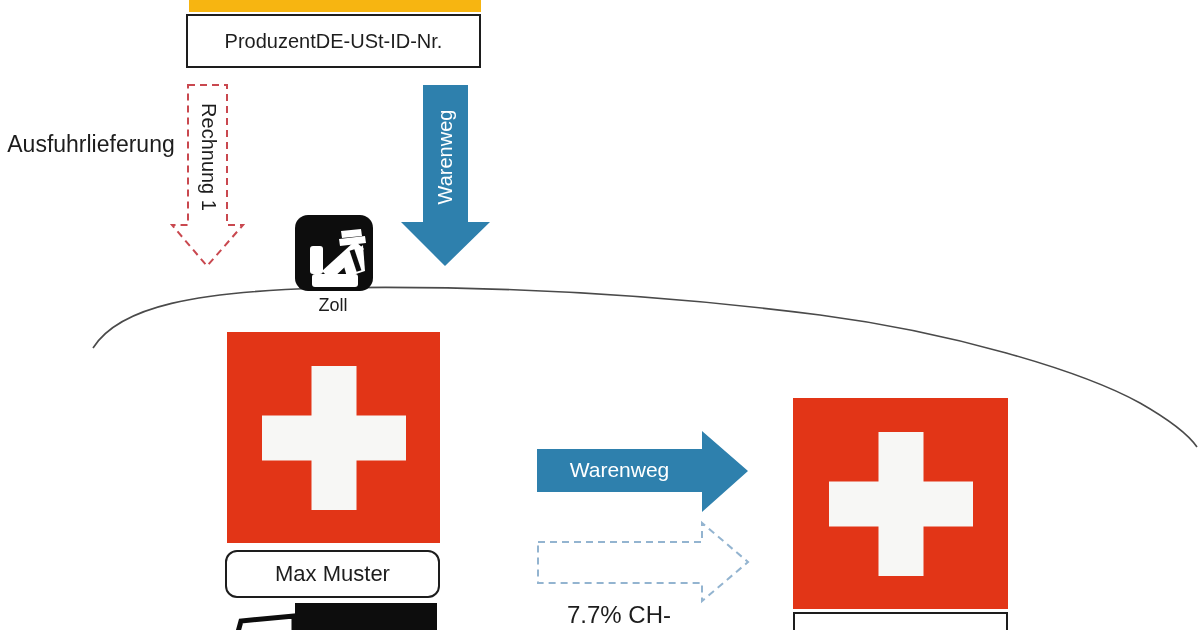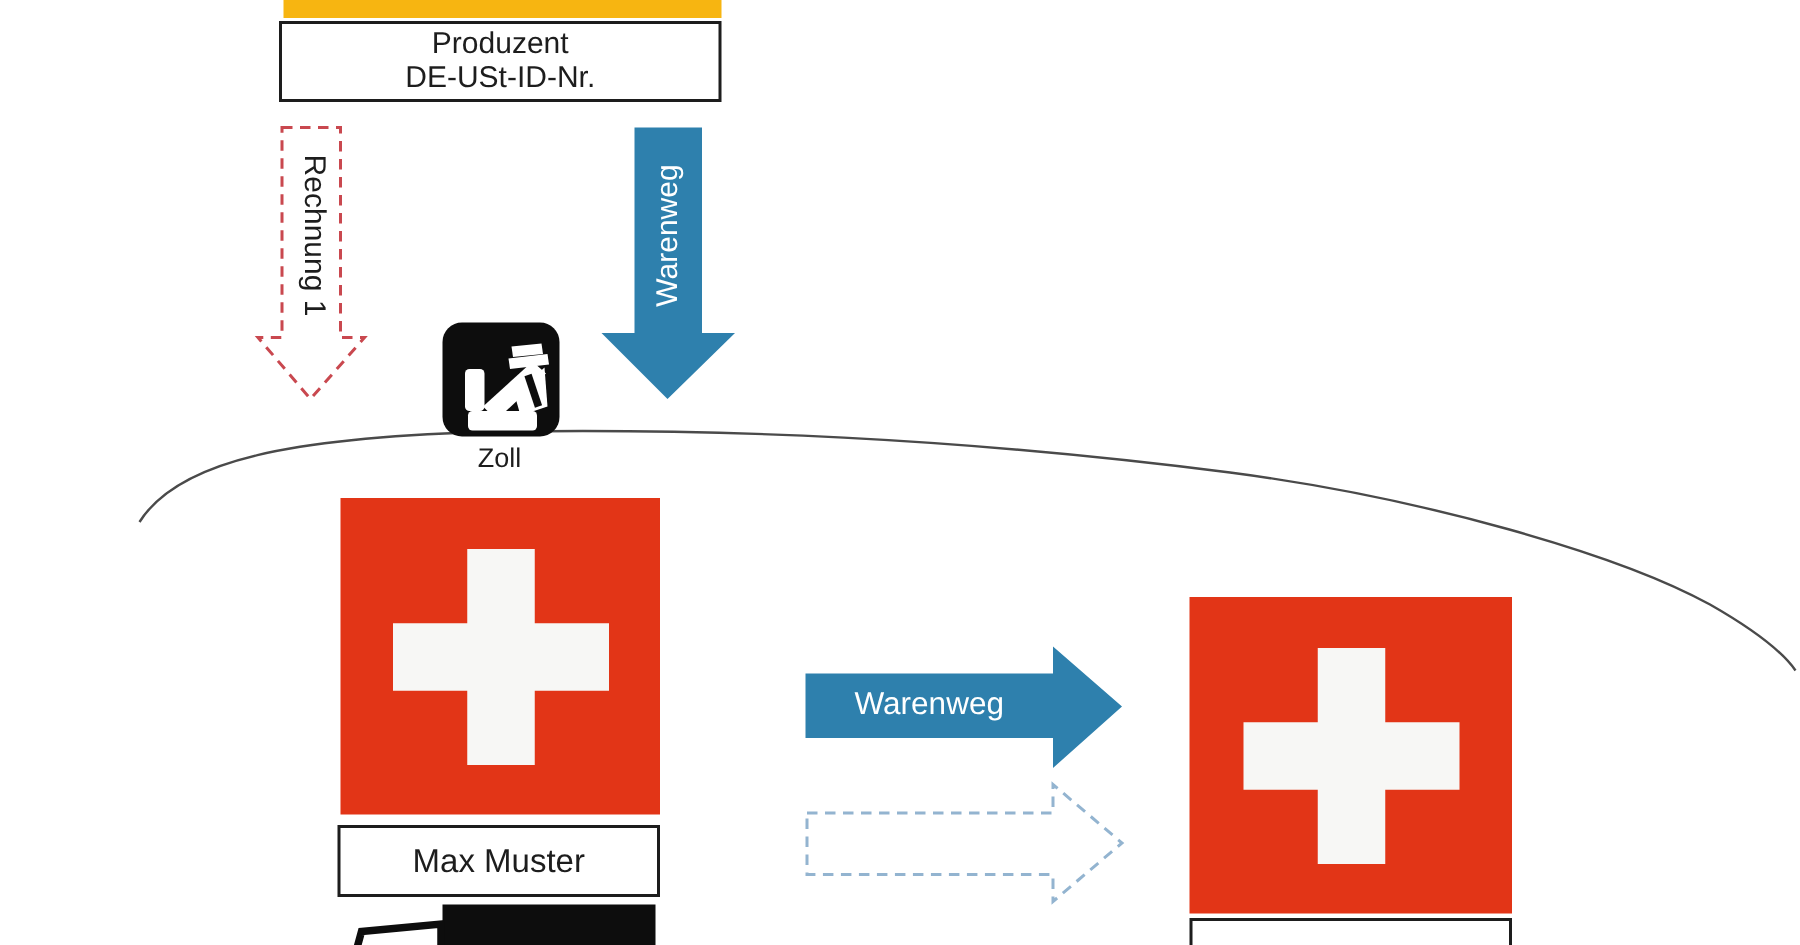--- a/index.html
+++ b/index.html
@@ -8,24 +8,24 @@
     overflow:hidden;font-family:"Liberation Sans", sans-serif;color:#1d1d1d;
   }
   .abs{position:absolute;}
   #vector-layer{position:absolute;left:0;top:0;width:1200px;height:630px;}
   .txt{position:absolute;text-align:center;line-height:1.2;}
 
   
   .gold-bar{left:189px;top:0;width:292px;height:12px;background:#F7B511;}
 
   
-  .label-box{background:#fff;border:2px solid #1d1d1d;display:flex;flex-direction:column;
+  .label-box{background:#fff;border:2px solid #1d1d1d;display:flex;flex-direction:row;
              align-items:center;justify-content:center;}
   .producer-box{left:186px;top:14px;width:291px;height:50px;font-size:20px;}
-  .importer-box{left:225px;top:550px;width:211px;height:44px;font-size:22px;}
+  .importer-box{left:225px;top:550px;width:211px;height:44px;font-size:22px;border-radius:12px;}
   .consumer-box{left:793px;top:612px;width:211px;height:40px;}
 
   
   .rot-label{position:absolute;width:140px;height:24px;text-align:center;font-size:20px;}
   .rot-cw{transform:rotate(90deg);}
   .rot-ccw{transform:rotate(-90deg);}
   .white-text{color:#ffffff;}
 
   .export-note{left:5px;top:130px;width:172px;font-size:23px;line-height:28px;}
   .zoll-label{left:283px;top:295px;width:100px;font-size:18px;}
@@ -77,38 +77,40 @@
   </svg>
 
   <div class="abs gold-bar"></div>
 
   <div class="abs label-box producer-box">
     <span>Produzent</span>
     <span>DE-USt-ID-Nr.</span>
   </div>
 
   <div class="txt export-note">
+    <div>Ausfuhrlieferung</div>
   </div>
 
   <div class="rot-label rot-cw" style="left:138px;top:145px;">Rechnung 1</div>
   <div class="rot-label rot-ccw white-text" style="left:376px;top:145px;">Warenweg</div>
 
   <div class="txt zoll-label">Zoll</div>
 
   <div class="swiss-flag flag-left">
     <div class="cross-v"></div>
     <div class="cross-h"></div>
   </div>
 
   <div class="abs label-box importer-box">
     <span>Max Muster</span>
   </div>
 
   <div class="txt warenweg-right-label white-text">Warenweg</div>
 
+  <div class="txt vat-note">7.7% CH-</div>
 
   <div class="swiss-flag flag-right">
     <div class="cross-v"></div>
     <div class="cross-h"></div>
   </div>
 
   <div class="abs label-box consumer-box"></div>
 
 </div>
 

